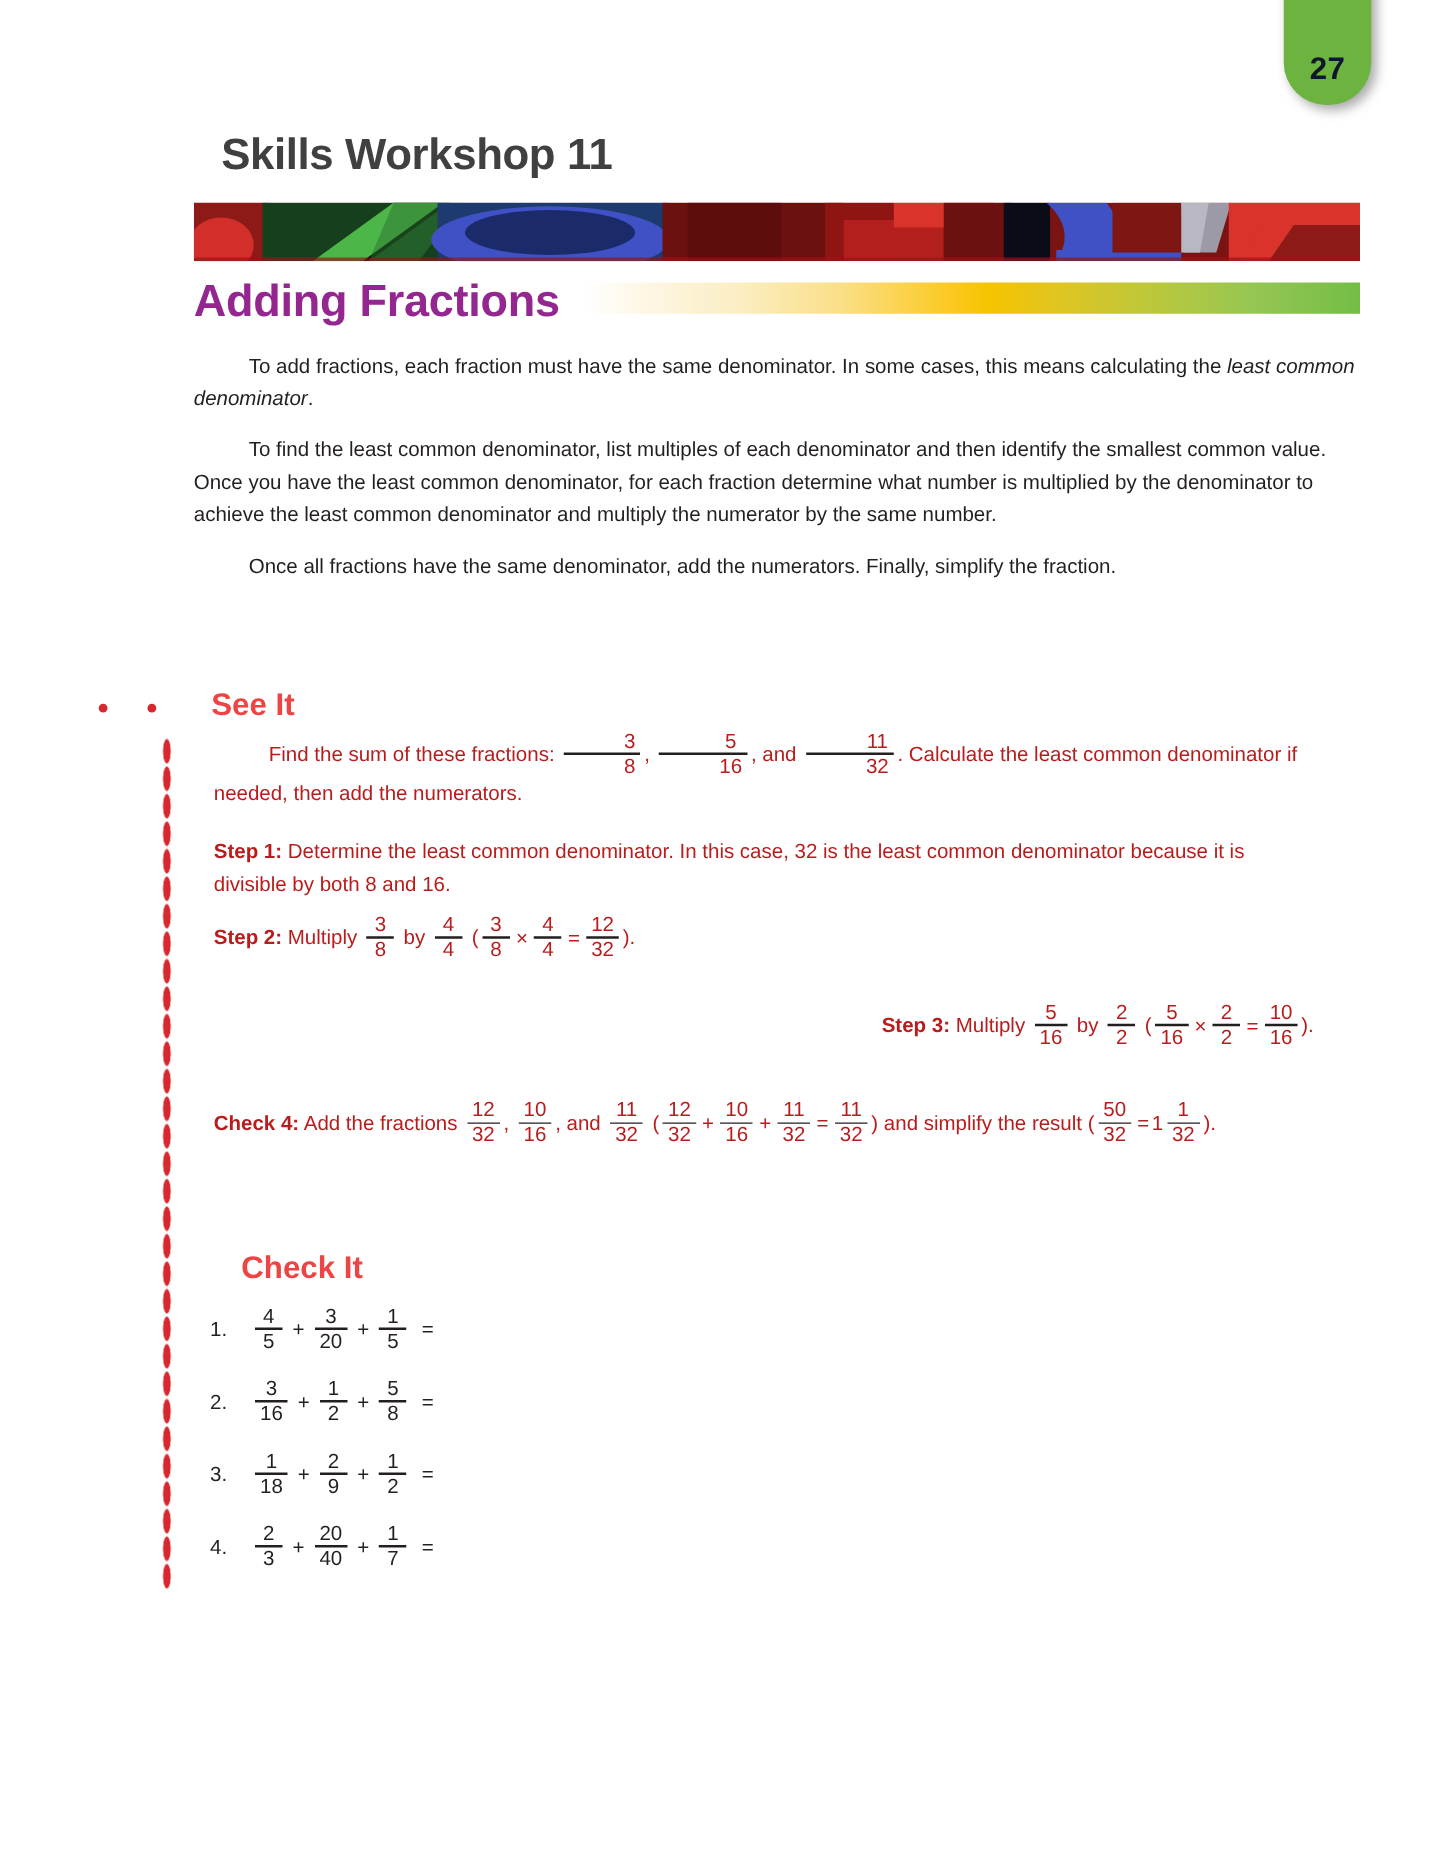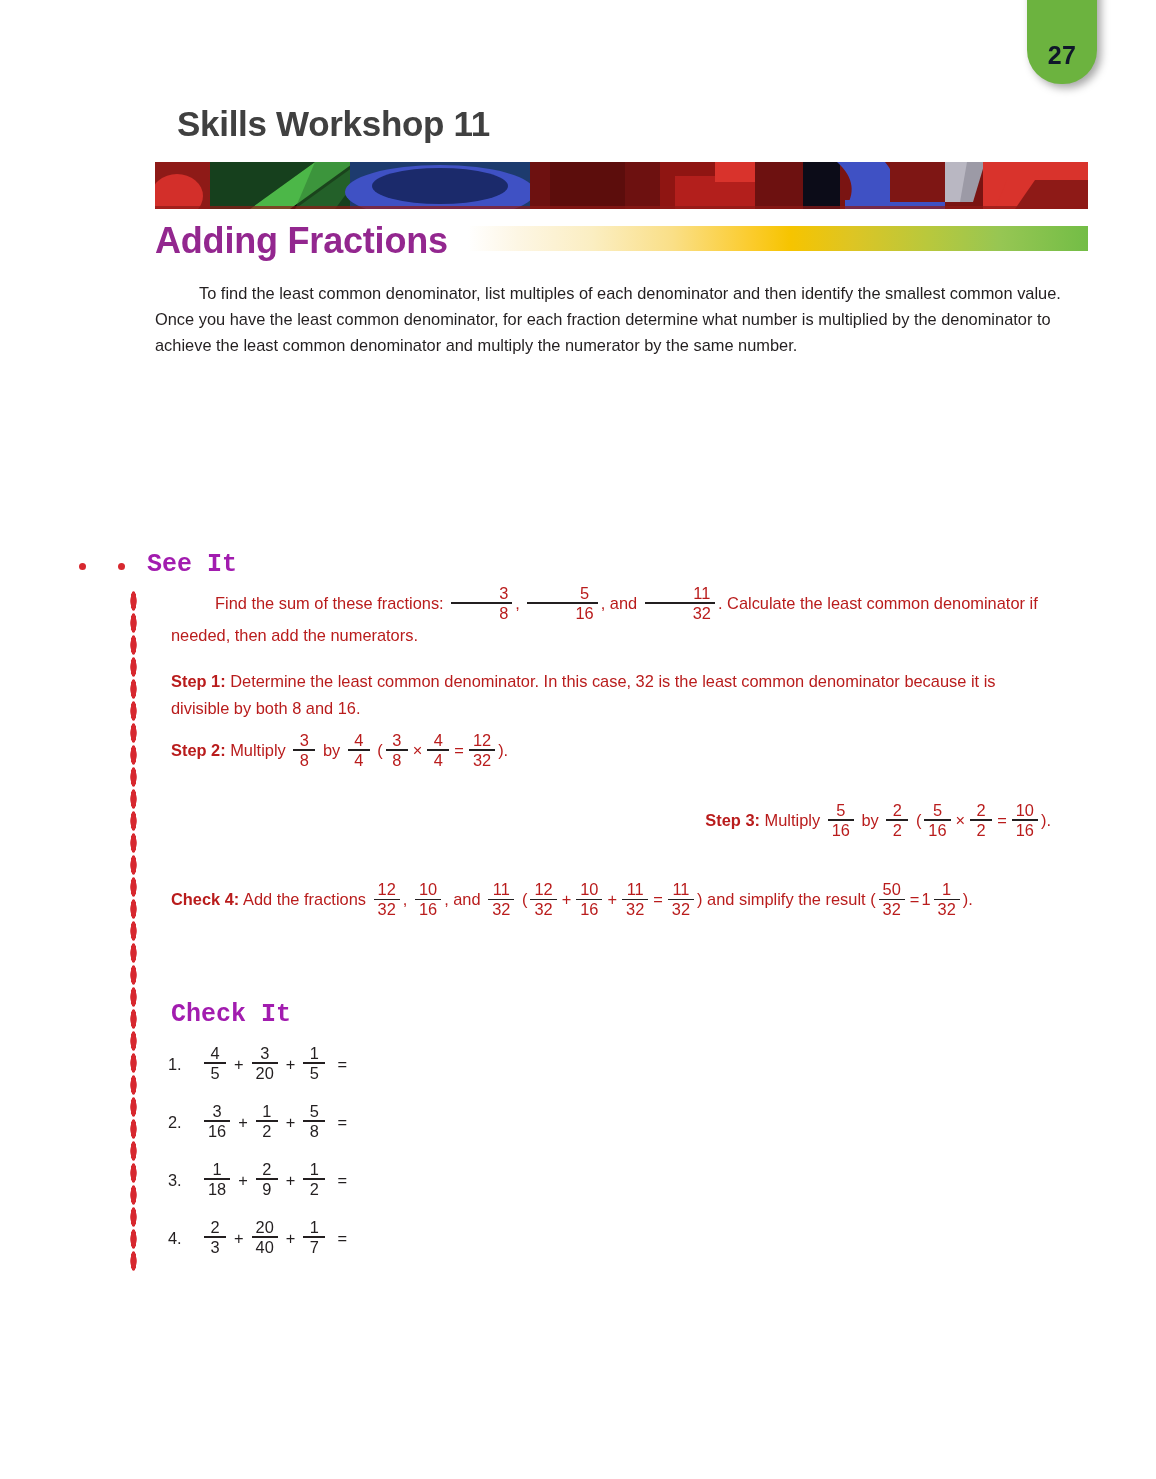--- a/index.html
+++ b/index.html
@@ -105,25 +105,24 @@
     background-image: radial-gradient(#d7282f 2.9px, rgba(255,255,255,0) 3.3px);
     background-size: 7px 22px;
     background-repeat: repeat-y;
   }
   #rail-top-a { left: 79px; top: 563px; }
   #rail-top-b { left: 118px; top: 563px; }
 
   
   .sub-heading {
     position: absolute;
-    left: 147px;
+    left: 169px;
     font-size: 25px;
     font-weight: bold;
-    color: #a21caf;
-    font-family: Liberation Mono, monospace;
+    color: #ef4444;
   }
   #see-it-heading   { top: 550px; }
   #check-it-heading { top: 1000px; margin-left: 24px; }
 
   
   .body-block {
     position: absolute;
     left: 171px;
     width: 880px;
     font-size: 16.4px;
@@ -210,21 +209,23 @@
     <path d="M852 18 H933 V47 H852 Z" fill="#8e1a17"></path>
     <path d="M852 18 L880 18 L860 47 H840 Z" fill="#d9332c"></path>
     <rect x="0" y="44" width="933" height="3" fill="#8e1a17" opacity="0.7"></rect>
   </svg>
 </div>
 
 <div id="gradient-bar"></div>
 <div id="section-title">Adding Fractions</div>
 
 <div id="intro">
+  <p><span>To add fractions, each fraction must have the same denominator. In some cases, this means calculating the </span><i>least common denominator</i><span>.</span></p>
   <p>To find the least common denominator, list multiples of each denominator and then identify the smallest common value. Once you have the least common denominator, for each fraction determine what number is multiplied by the denominator to achieve the least common denominator and multiply the numerator by the same number.</p>
+  <p>Once all fractions have the same denominator, add the numerators. Finally, simplify the fraction.</p>
 </div>
 
 <div class="rail-dot" id="rail-top-a"></div>
 <div class="rail-dot" id="rail-top-b"></div>
 <div id="rail-vertical"></div>
 
 <div class="sub-heading" id="see-it-heading">See It</div>
 
 <div class="body-block" id="see-it-prompt" style="top:586px; text-indent:44px;">
   <span>Find the sum of these fractions: </span><span class="frac">

